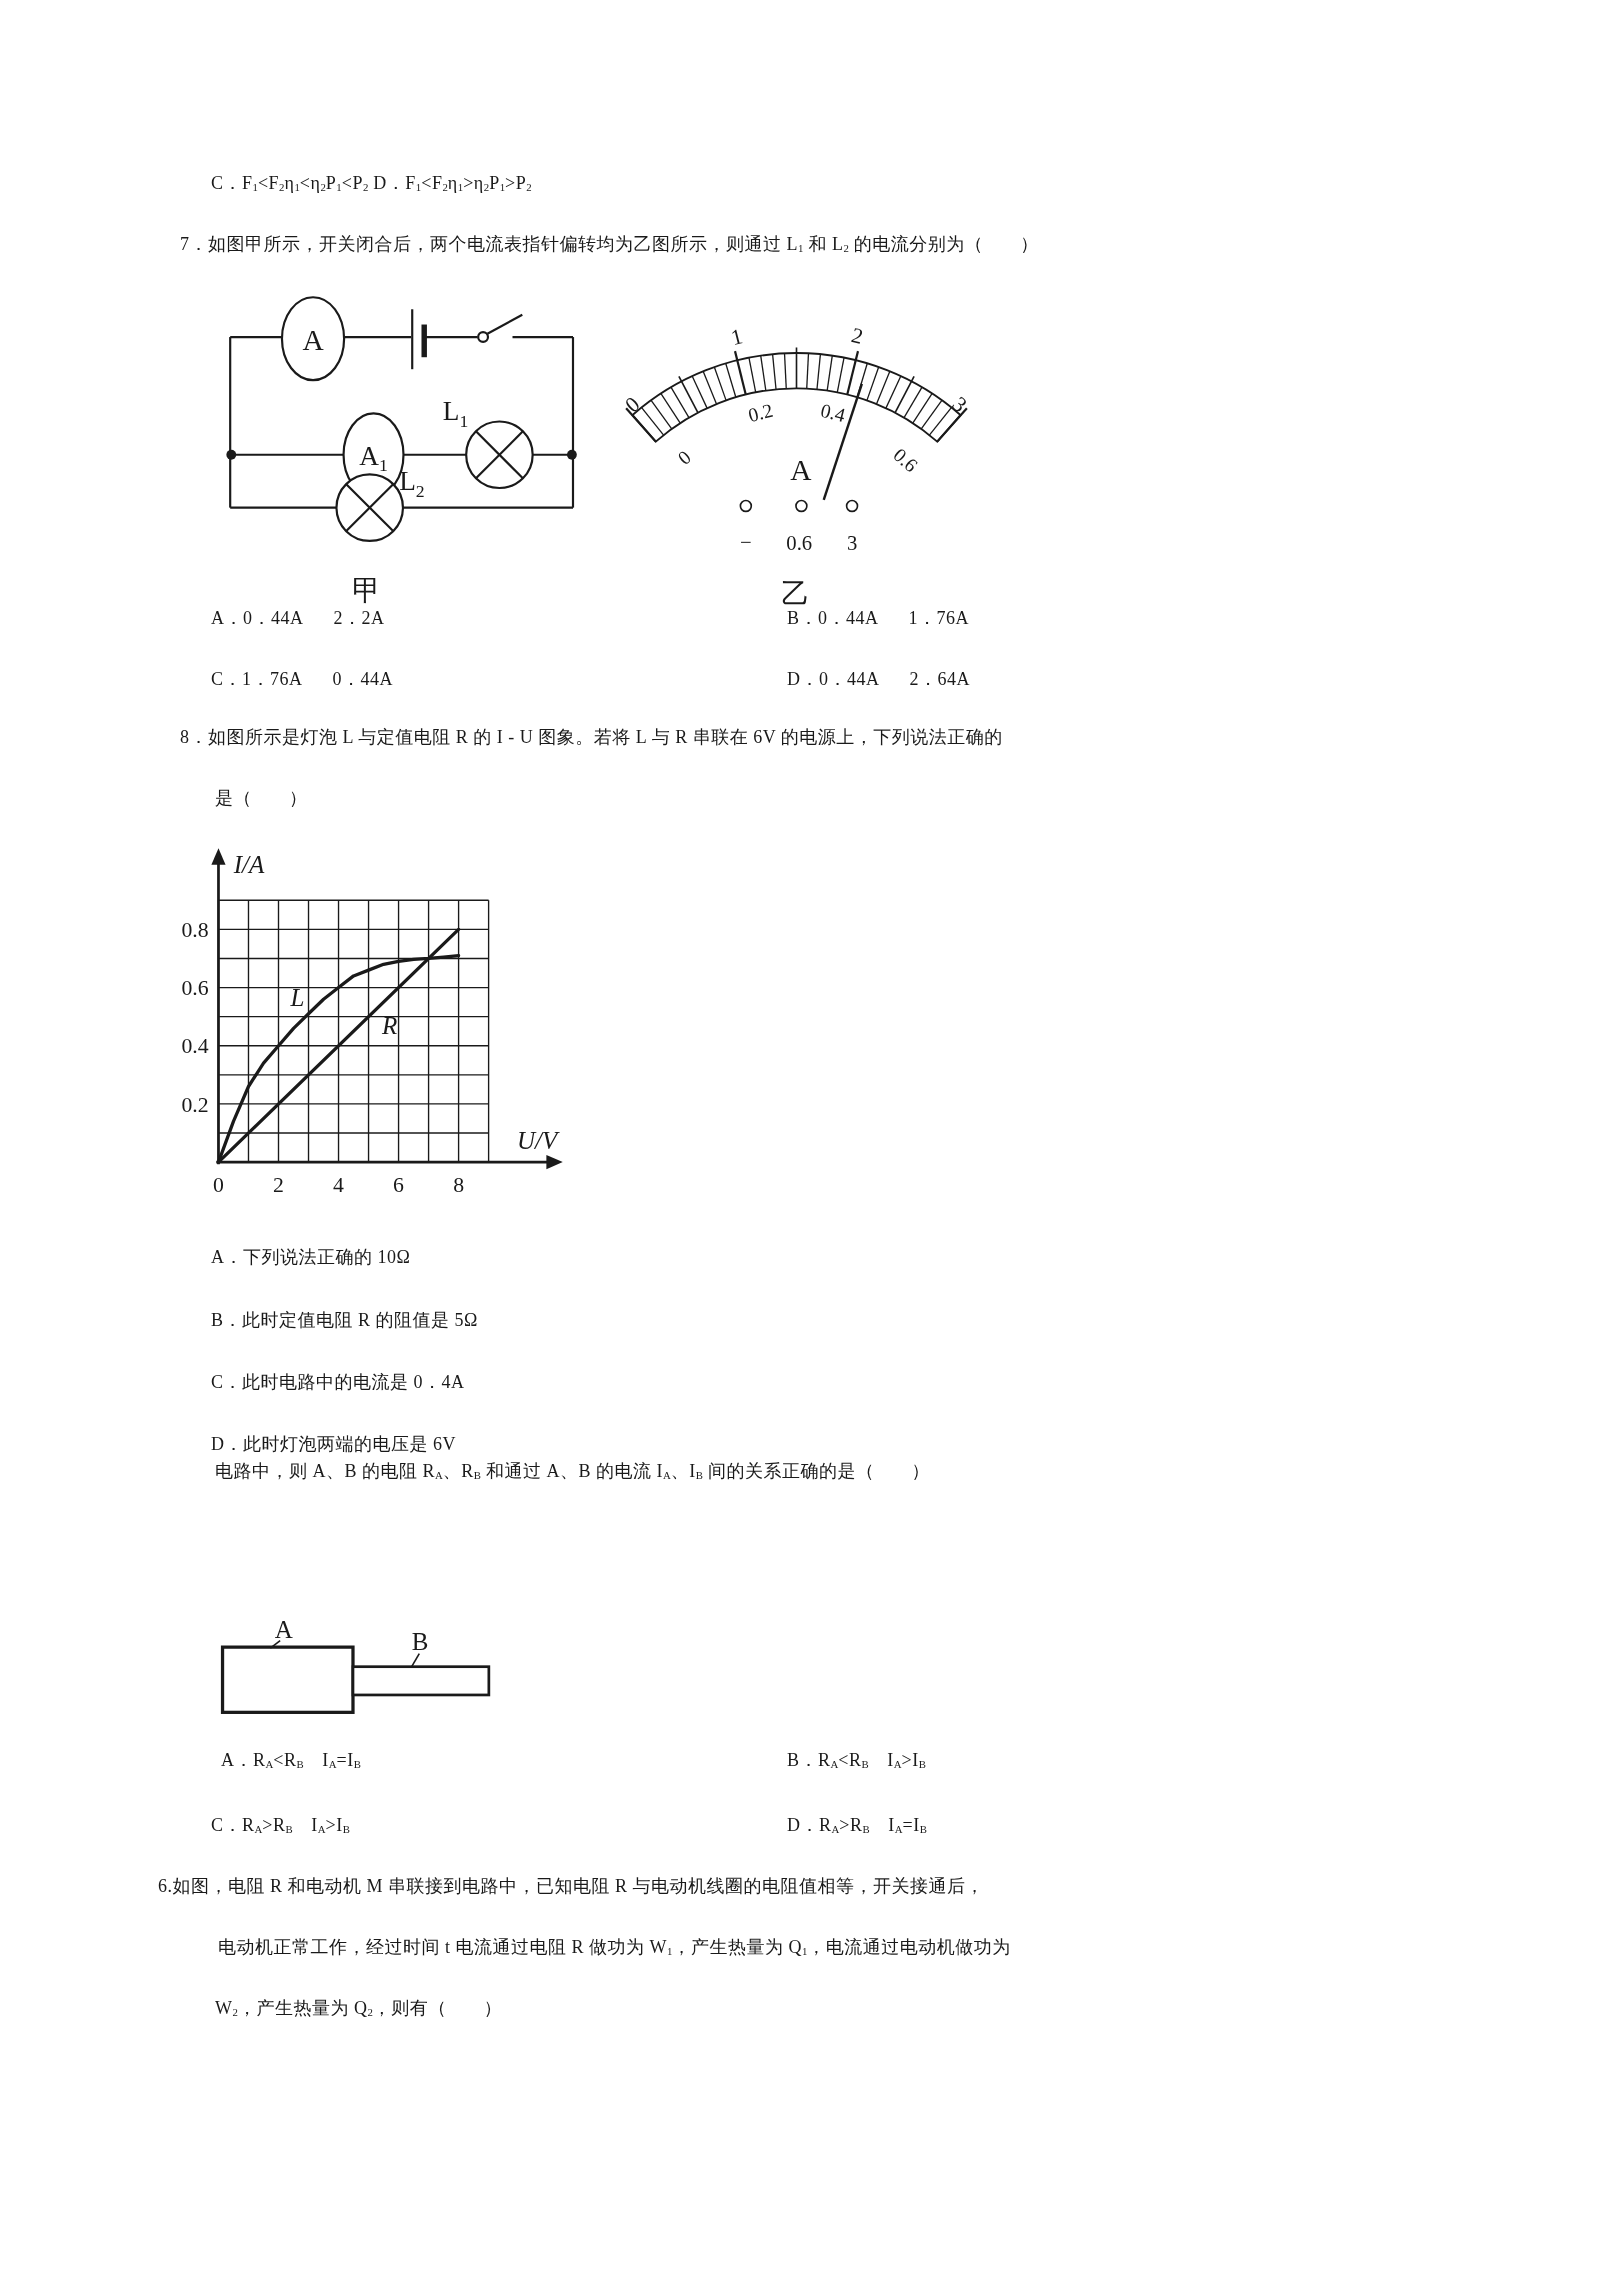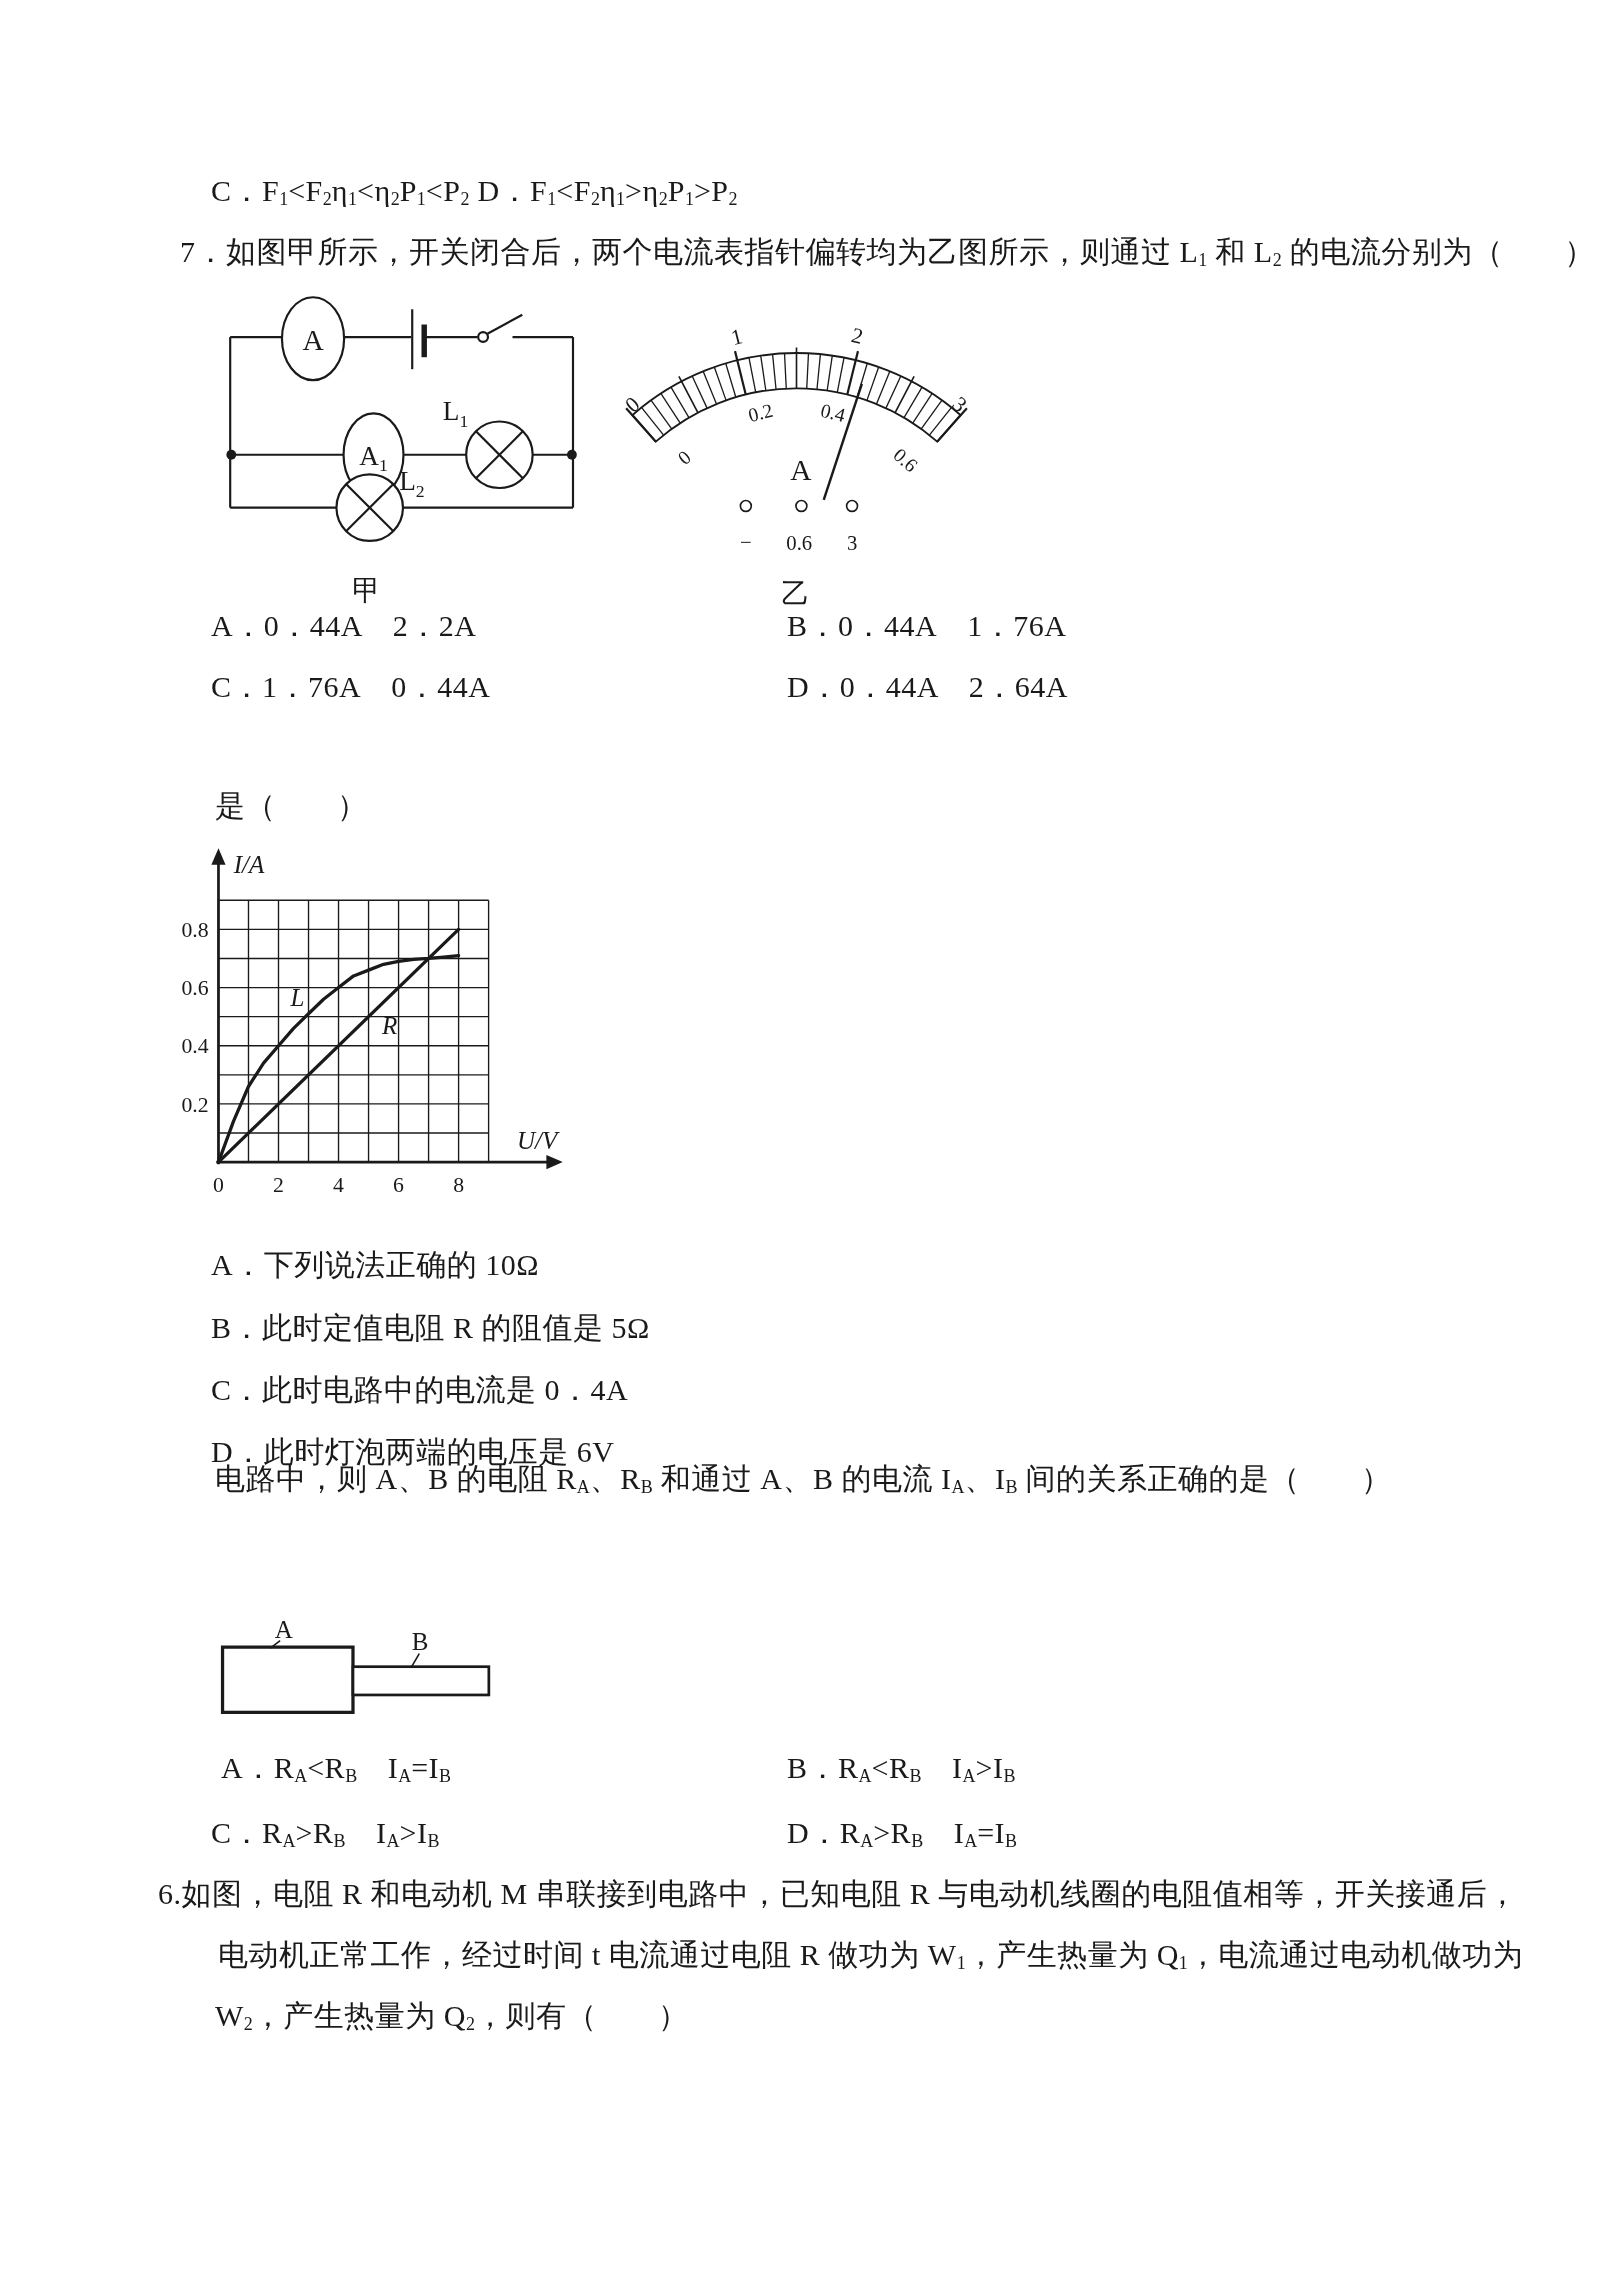--- a/index.html
+++ b/index.html
@@ -1,18 +1,18 @@
 <!DOCTYPE html>
 <html style="font-size:8.7px"><head>
 <meta charset="utf-8">
 <style>
   html,body{margin:0;padding:0;background:#888;}
   .page{position:relative;width:1623px;height:2295px;background:#ffffff;
         font-family:"Liberation Serif","DejaVu Serif",serif;color:#1a1a1a;overflow:hidden;}
-  .line{position:absolute;font-size:30px;line-height:1.25;white-space:nowrap;letter-spacing:0.5px;}
+  .line{position:absolute;font-size:18px;line-height:1.25;white-space:nowrap;letter-spacing:0.5px;}
   sub{font-size:60%;line-height:0;vertical-align:-0.2em;letter-spacing:0;}
   .opt .v2{margin-left:30px;text-align:center;}
   svg{position:absolute;overflow:visible;}
   svg text{font-family:"Liberation Serif","DejaVu Serif",serif;fill:#1a1a1a;}
   .figcap{font-size:52px;}
   .mtick{font-size:40px;}
   .mtick-in{font-size:36px;}
   .term{font-size:38px;}
   .tick{font-size:40px;}
   .clabel{font-size:46px;font-style:italic;}
@@ -124,20 +124,21 @@
     <text x="365" y="450" text-anchor="middle" class="term">0.6</text>
     <text x="462" y="450" text-anchor="middle" class="term">3</text>
     <text x="358" y="548" text-anchor="middle" class="figcap">乙</text>
   </svg>
 
   <div class="line opt" style="left:211px;top:607px"><span>A．</span><span>0．44A</span><span class="v2">2．2A</span></div>
   <div class="line opt" style="left:787px;top:607px"><span>B．</span><span>0．44A</span><span class="v2">1．76A</span></div>
   <div class="line opt" style="left:211px;top:668px"><span>C．</span><span>1．76A</span><span class="v2">0．44A</span></div>
   <div class="line opt" style="left:787px;top:668px"><span>D．</span><span>0．44A</span><span class="v2">2．64A</span></div>
 
+  <div class="line" style="left:180px;top:726px">8．如图所示是灯泡 L 与定值电阻 R 的 I - U 图象。若将 L 与 R 串联在 6V 的电源上，下列说法正确的</div>
   <div class="line" style="left:215px;top:787px">是（　　）</div>
 
   <svg id="iu-chart" style="left:164px;top:845px" width="414" height="376" viewBox="0 0 760 690">
       <line x1="100" y1="582" x2="100" y2="101.39999999999998" stroke="#1a1a1a" stroke-width="2.5"></line>
       <line x1="155.1" y1="582" x2="155.1" y2="101.39999999999998" stroke="#1a1a1a" stroke-width="2.5"></line>
       <line x1="210.2" y1="582" x2="210.2" y2="101.39999999999998" stroke="#1a1a1a" stroke-width="2.5"></line>
       <line x1="265.3" y1="582" x2="265.3" y2="101.39999999999998" stroke="#1a1a1a" stroke-width="2.5"></line>
       <line x1="320.4" y1="582" x2="320.4" y2="101.39999999999998" stroke="#1a1a1a" stroke-width="2.5"></line>
       <line x1="375.5" y1="582" x2="375.5" y2="101.39999999999998" stroke="#1a1a1a" stroke-width="2.5"></line>
       <line x1="430.6" y1="582" x2="430.6" y2="101.39999999999998" stroke="#1a1a1a" stroke-width="2.5"></line>

